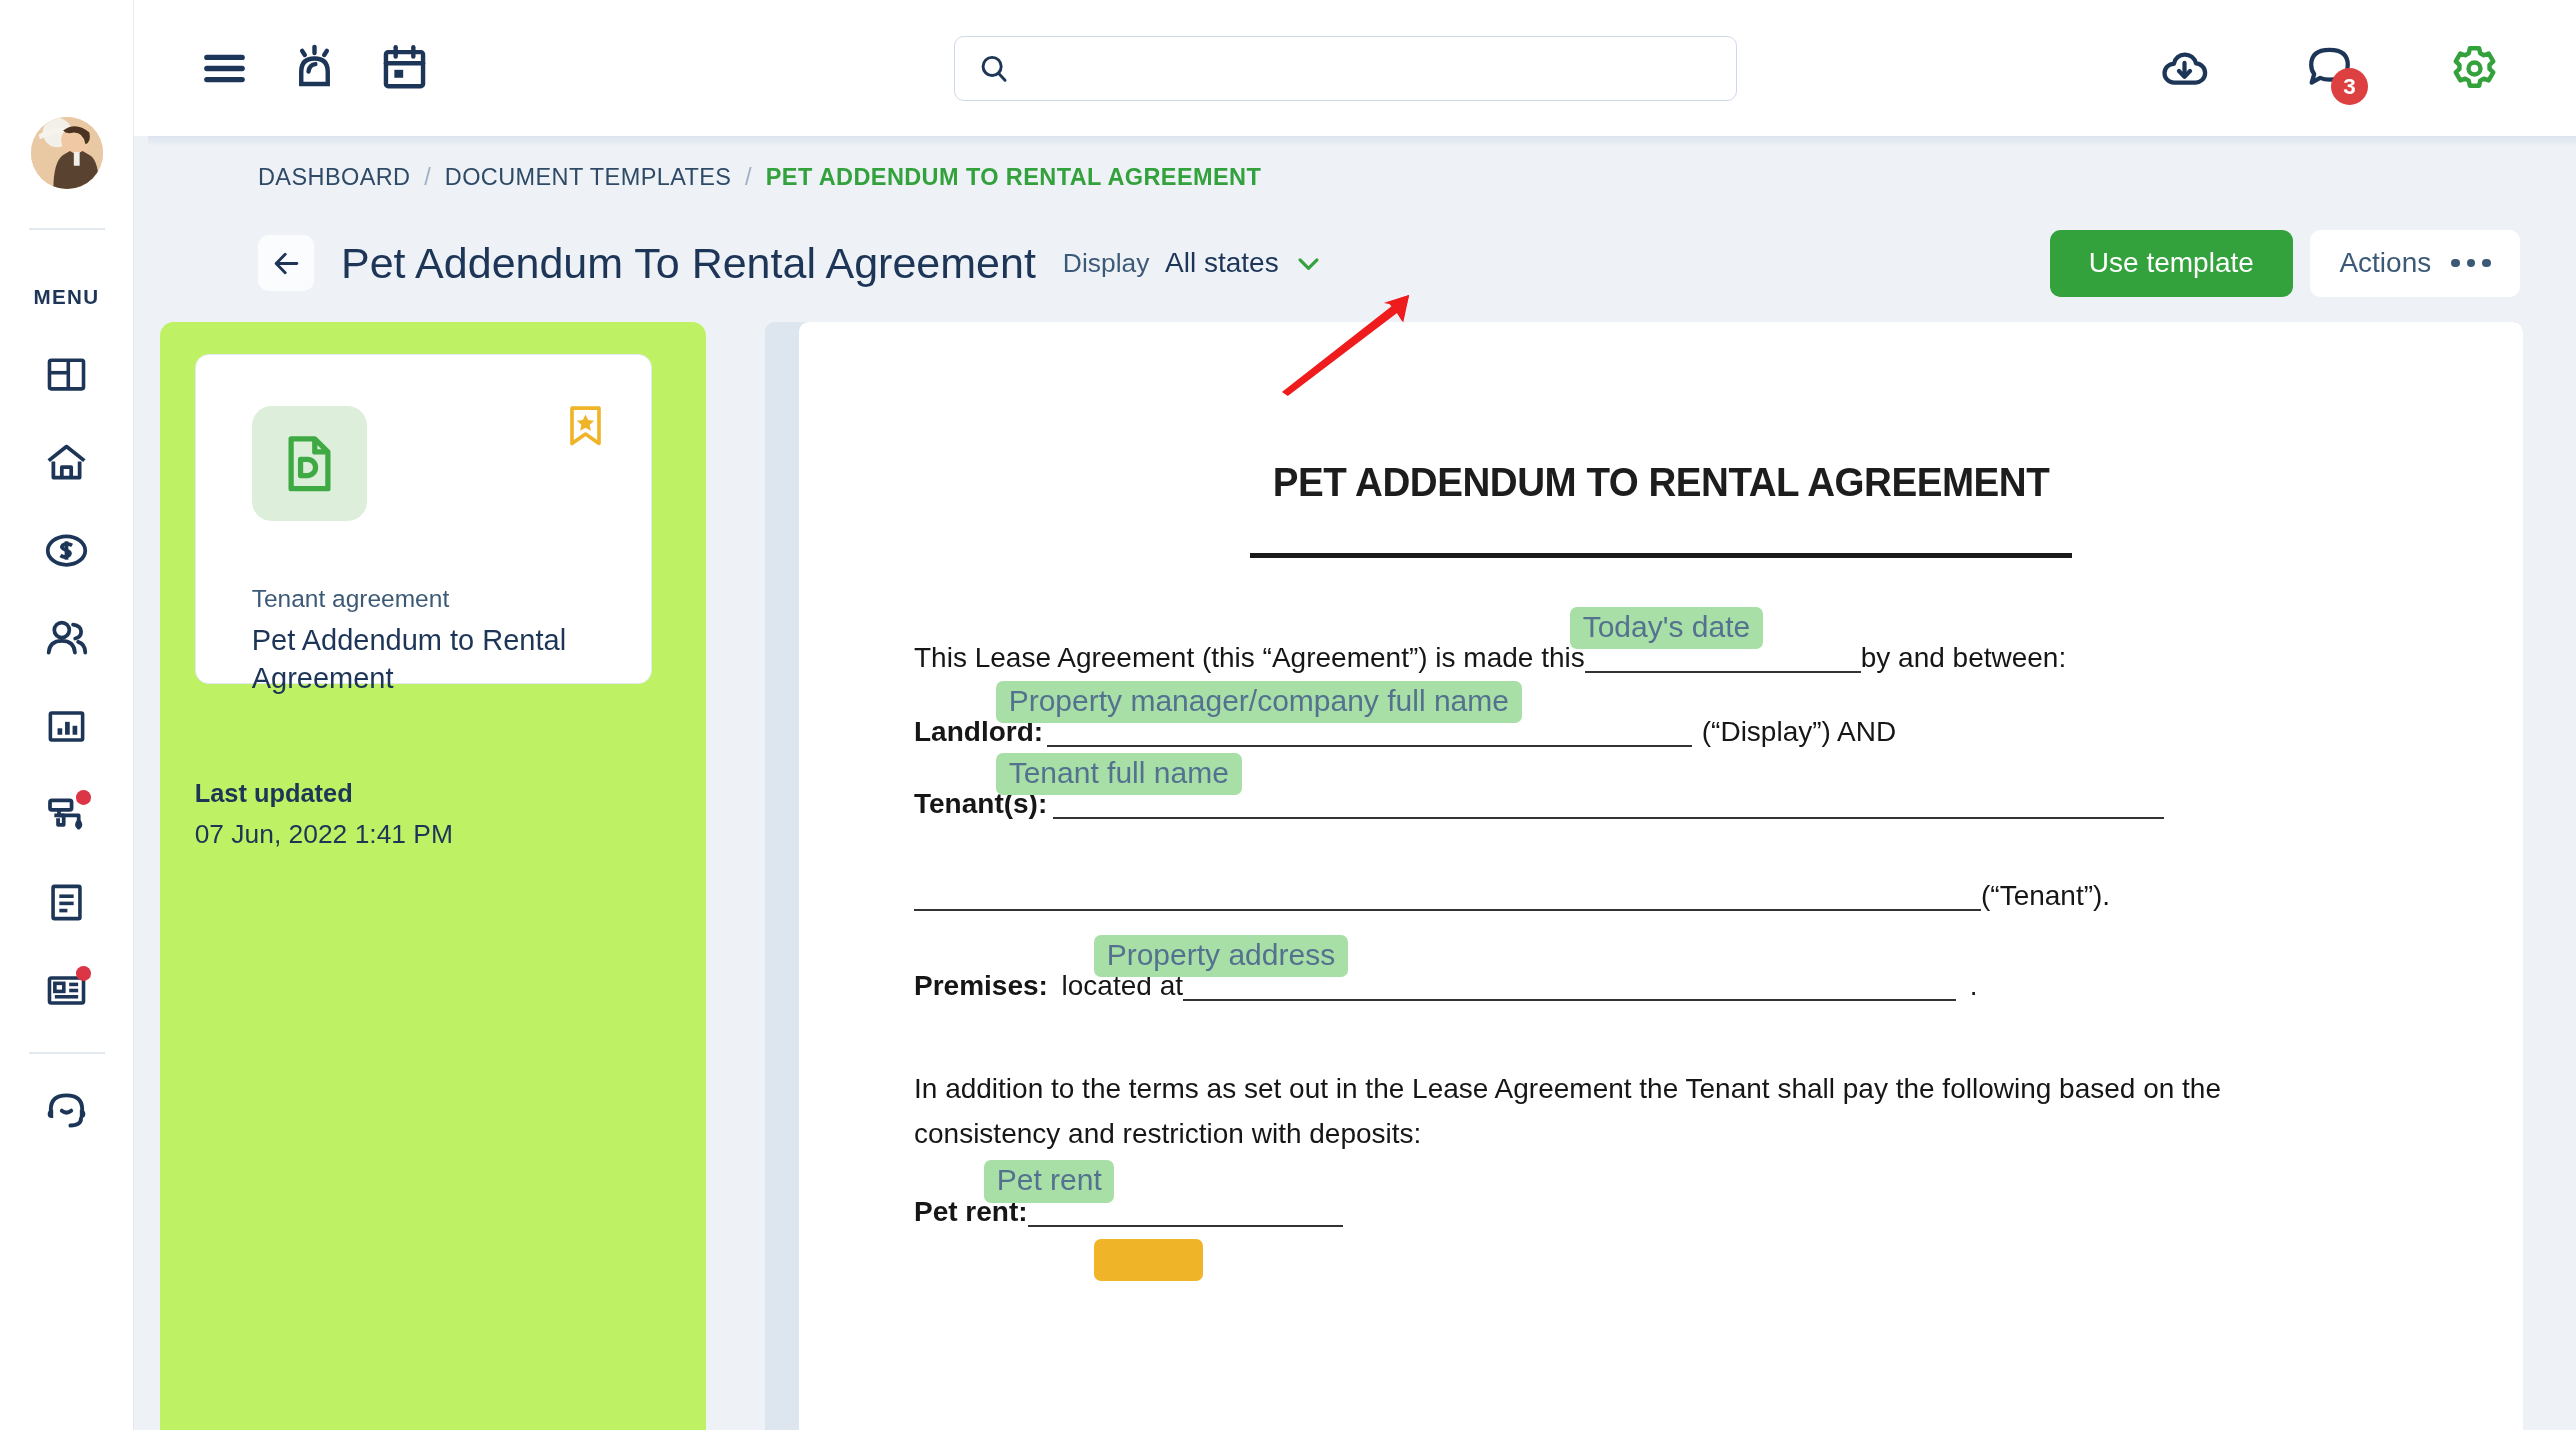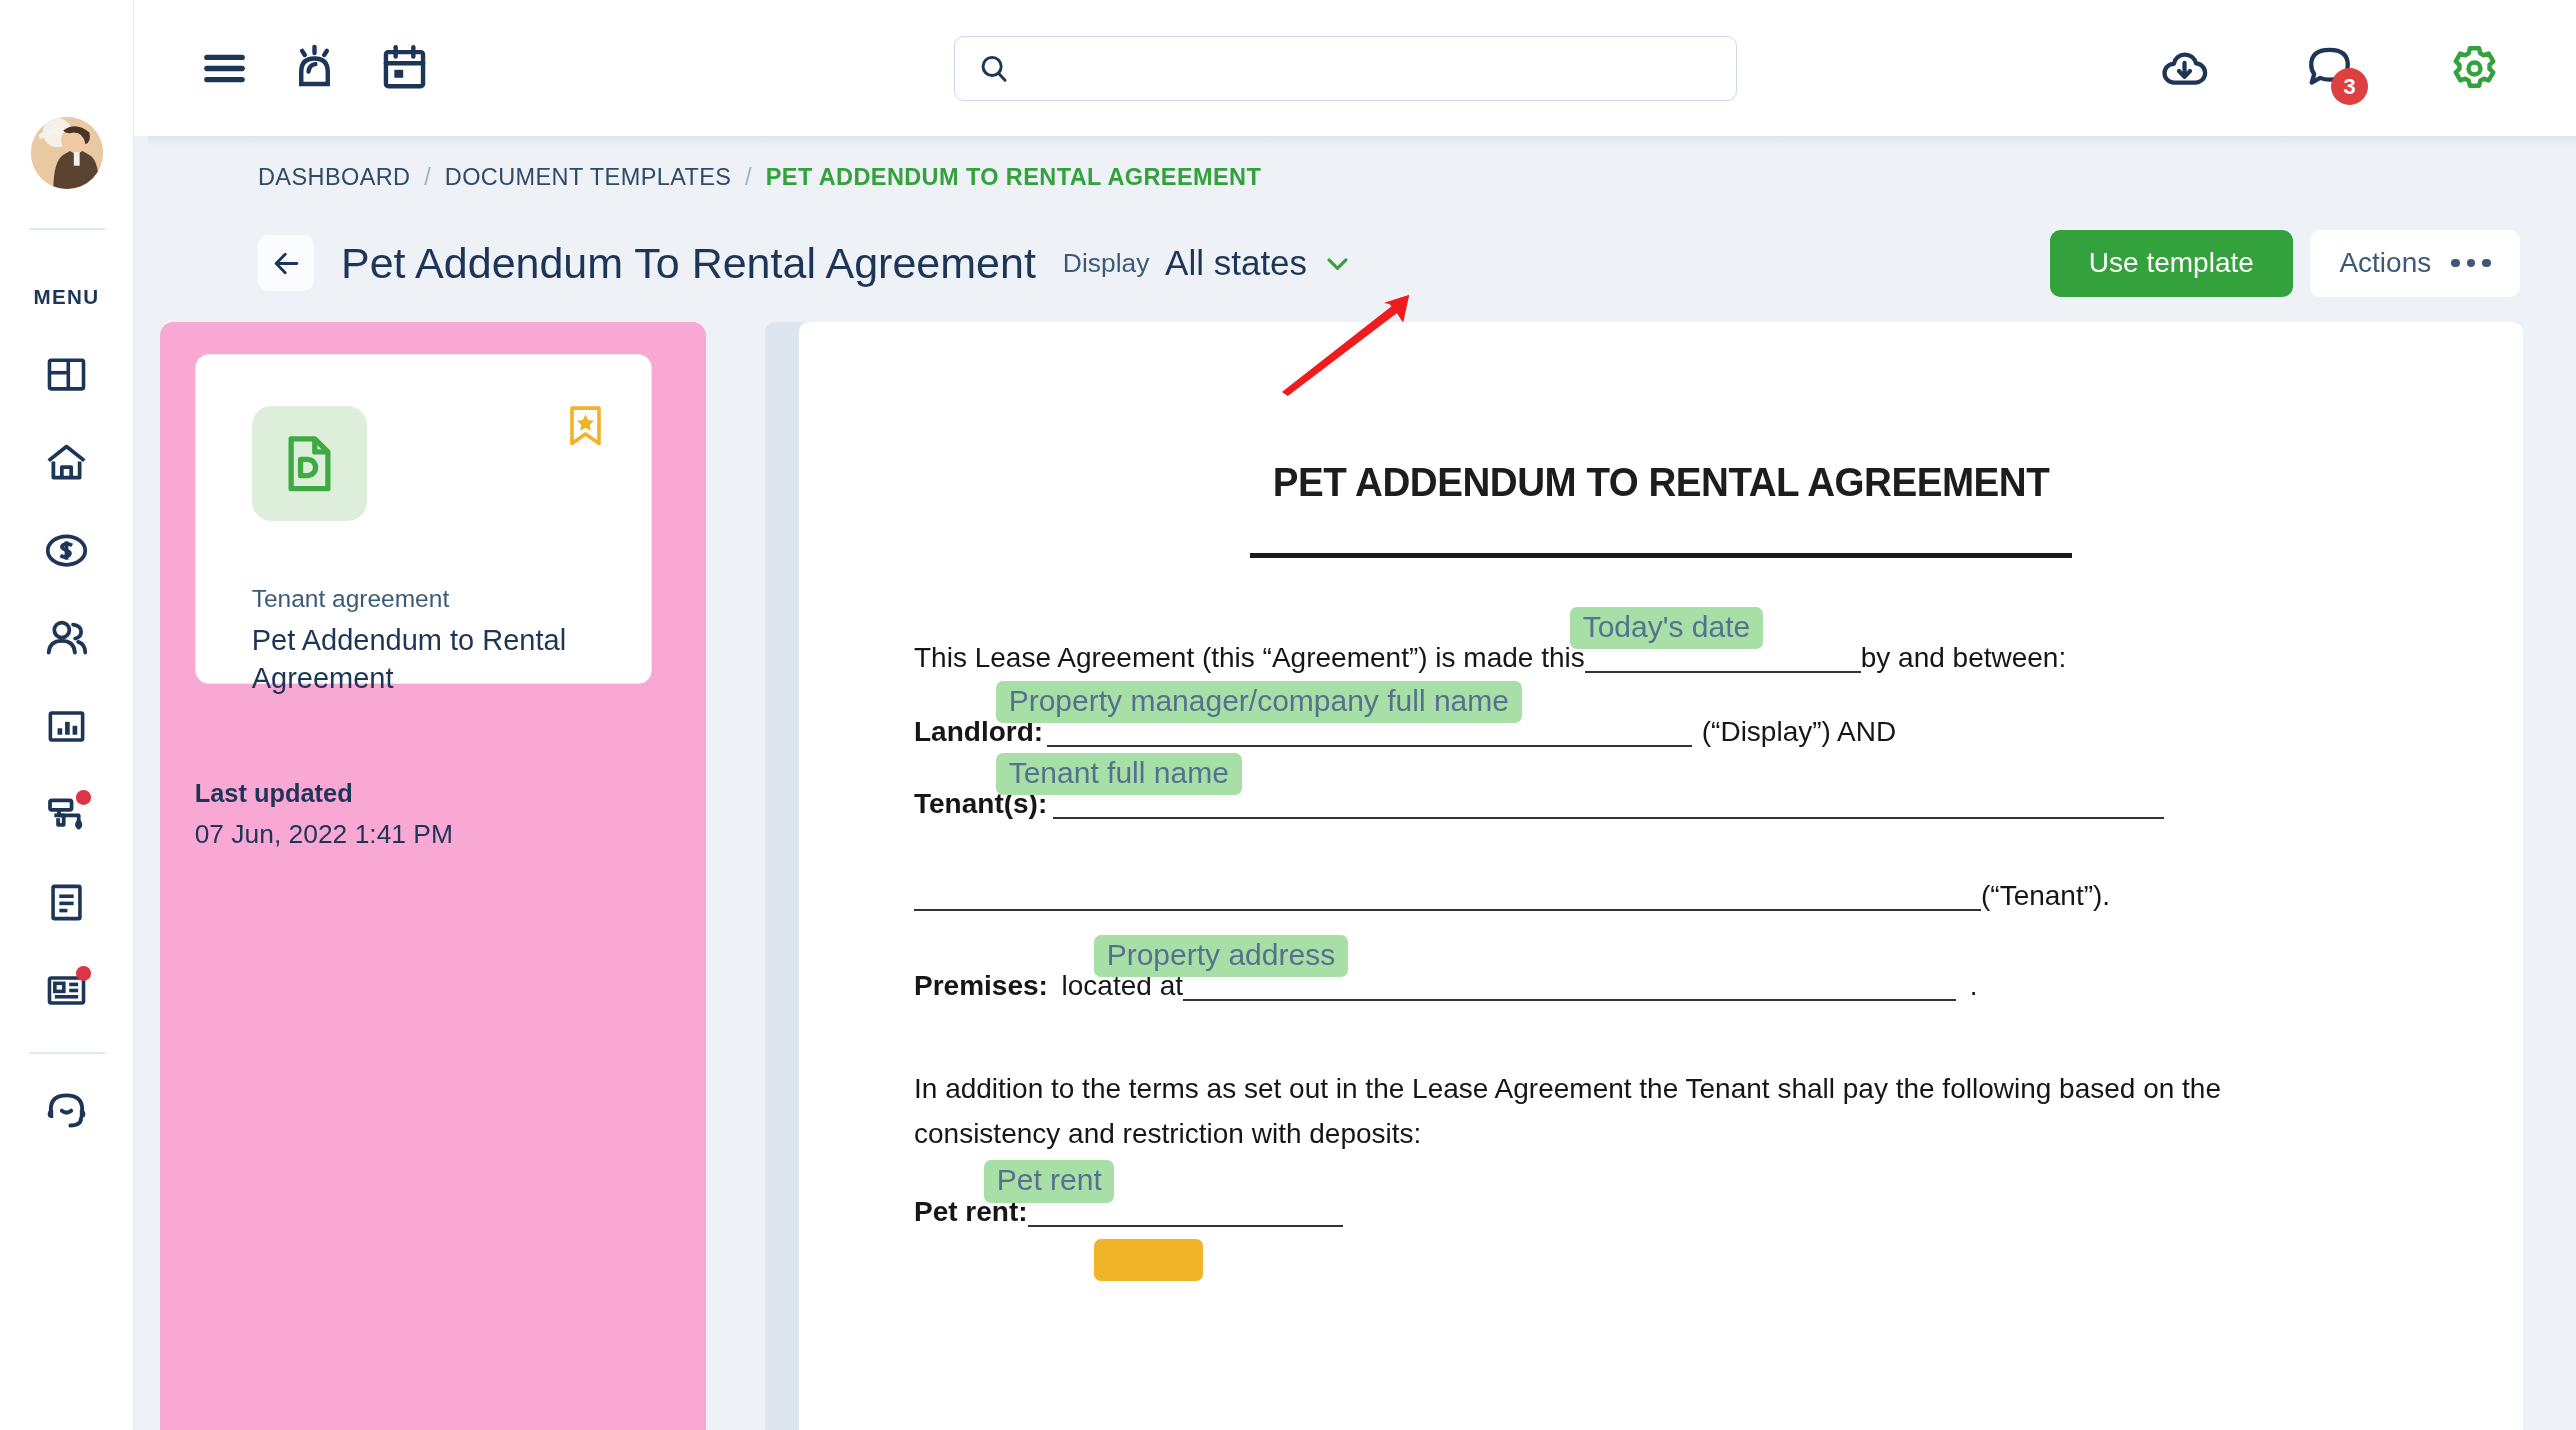--- a/index.html
+++ b/index.html
@@ -223,21 +223,21 @@
     align-items: center;
     margin-left: 27px;
     gap: 15.7px;
     cursor: pointer;
   }
   .display-label {
     font-size: 26.4px;
     color: #3c5a77;
   }
   .display-value {
-    font-size: 35px;
+    font-size: 28px;
     color: #1d3557;
   }
   .head-actions {
     margin-left: auto;
     display: flex;
     align-items: center;
     gap: 17.6px;
   }
   .btn-primary {
     background: #33a13c;
@@ -273,21 +273,21 @@
     border-radius: 50%;
     display: block;
   }
 
   
   .left-panel {
     position: absolute;
     left: 11.7px; top: 186px;
     width: 546px;
     height: 1109px;
-    background: #f9a8d4;
+    background: #bef264;
     border-radius: 13.7px 13.7px 0 0;
   }
   .tpl-card {
     position: absolute;
     left: 35px; top: 32px;
     width: 457px; height: 330px;
     border: 1.5px solid #e3eaf2;
     border-radius: 13.7px;
     background: #fff;
     cursor: pointer;

